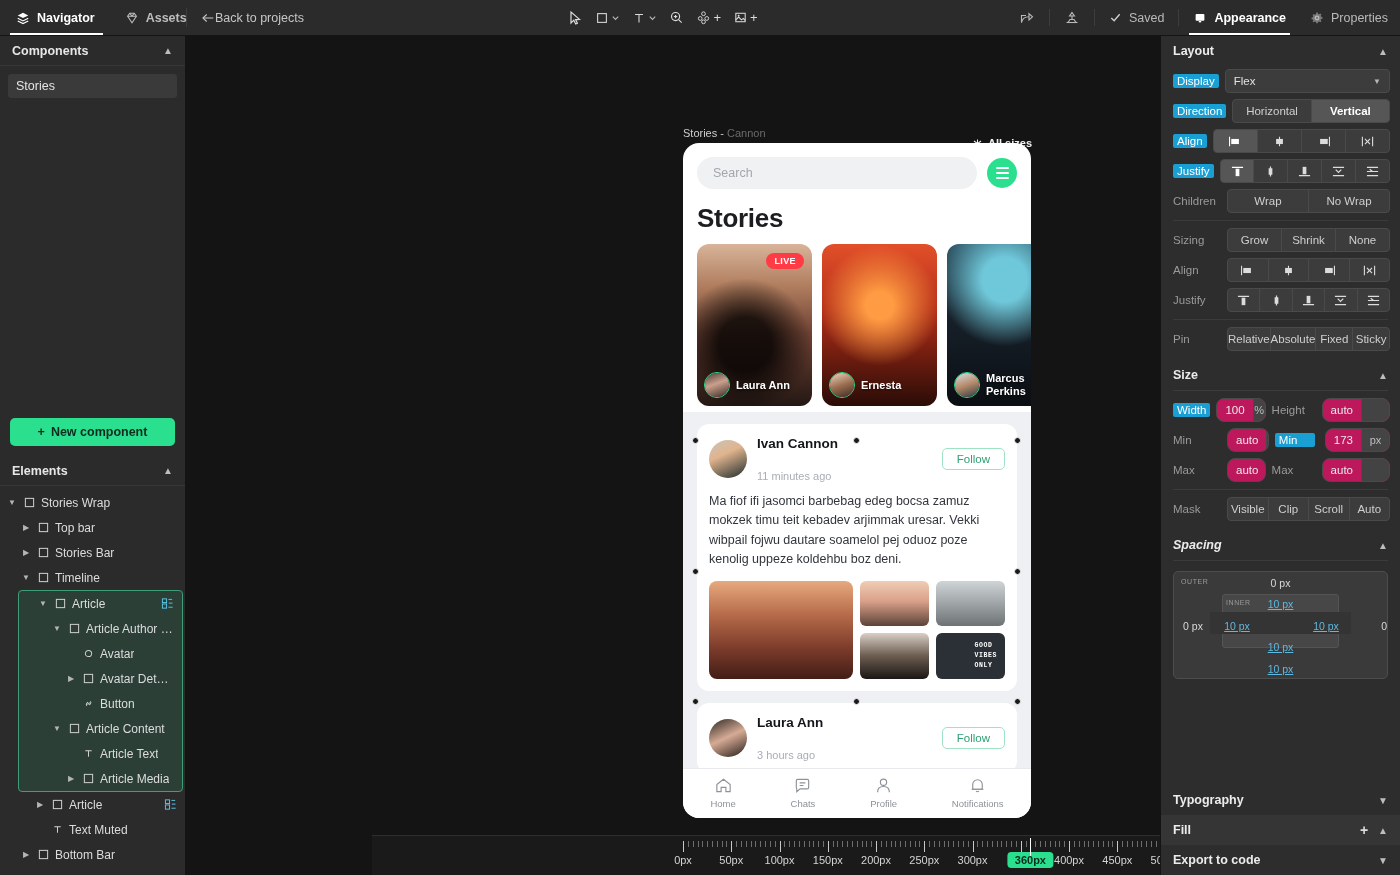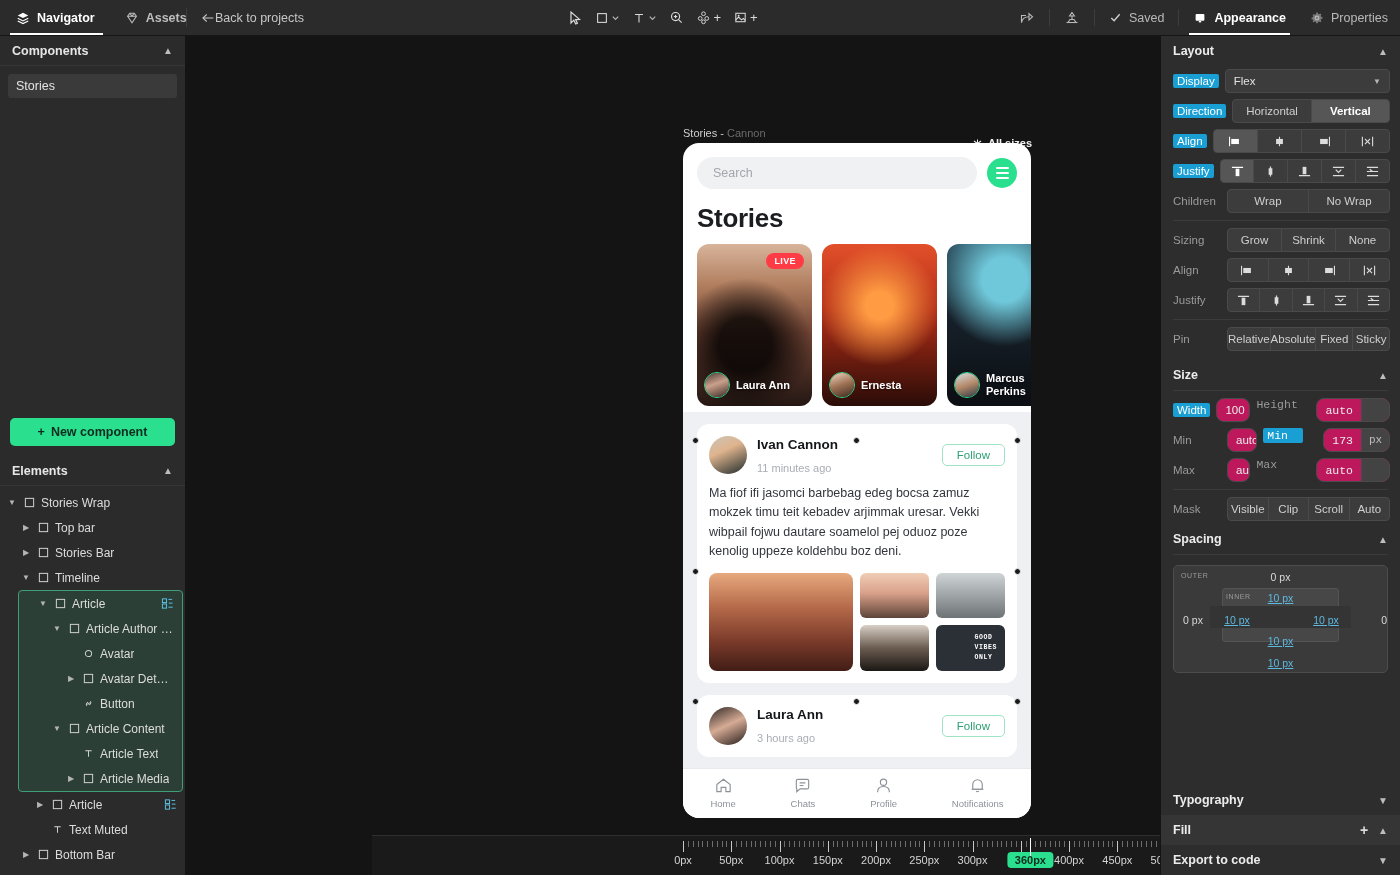--- a/index.html
+++ b/index.html
@@ -155,21 +155,21 @@
   .s-name { font-size: 11px; font-weight: bold; color: #fff; line-height: 1.15; text-shadow: 0 1px 2px rgba(0,0,0,.6); }
 
   
   .timeline { flex: 1; background: #eef0f4; padding: 12px 0 0 0; overflow: hidden; position: relative; }
   .article { background: #fff; border-radius: 12px; margin: 0 14px 12px 14px; padding: 12px 12px 12px 12px; }
   .a-bar { display: flex; align-items: center; gap: 10px; }
   .a-av { width: 38px; height: 38px; min-width: 38px; border-radius: 50%; overflow: hidden; }
   .av-ivan { background: linear-gradient(155deg,#c9c4b8 0%,#e0b48e 38%,#1d2b2a 100%); }
   .av-laura2 { background: linear-gradient(155deg,#2c2622 0%,#d6ab95 48%,#241c19 100%); }
   .a-name { font-size: 13.5px; font-weight: bold; color: #14161a; }
-  .a-time { font-size: 11px; color: #a9adb5; margin-top: 10px; }
+  .a-time { font-size: 11px; color: #a9adb5; margin-top: 19px; }
   .follow {
     margin-left: auto; border: 1px solid #9fe3c5; color: #2fa074; background: #fff;
     font-size: 11.5px; padding: 4px 14px; border-radius: 5px; cursor: pointer;
     font-family: "Liberation Sans", sans-serif;
   }
   .a-text { font-size: 12.5px; line-height: 1.55; color: #31353c; margin-top: 10px; }
   .media { display: flex; gap: 7px; margin-top: 11px; }
   .m-big { width: 145px; height: 98px; border-radius: 8px; overflow: hidden;
     background: linear-gradient(180deg,#e7a97e 0%,#b56a49 35%,#7a3a2a 70%,#411d16 100%); }
   .m-col { display: flex; flex-direction: column; gap: 7px; }
@@ -243,21 +243,21 @@
   .seg > div.on { background: #565656; color: #fff; font-weight: bold; }
   .seg.icons > div { color: #dcdcdc; }
   .num {
     display: flex; height: 24px; background: #be185d; border: 1px solid #4a4a4a;
     border-radius: 8px; overflow: hidden; flex: 1;
   }
   .num .v { flex: 1; display: flex; align-items: center; padding: 0 8px; font-size: 11.5px; color: #eaeaea; }
   .num .u { width: 28px; display: flex; align-items: center; justify-content: center;
     font-size: 11px; color: #bfbfbf; border-left: 1px solid #4a4a4a; background: #444; }
   .num .u.empty { background: #434343; }
-  .pair { display: flex; align-items: flex-start; gap: 20px; flex: 1; font-family: Liberation Mono, monospace; }
+  .pair { display: flex; align-items: center; gap: 10px; flex: 1; }
   .pair .plabel { width: 40px; min-width: 40px; }
 
   
   .spacing-wrap { padding: 6px 12px 10px 12px; }
   .spbox {
     position: relative; height: 108px; border: 1px solid #4d4d4d; border-radius: 5px;
     background: #3a3a3a; overflow: hidden;
   }
   .sp-inner {
     position: absolute; left: 48px; right: 48px; top: 22px; bottom: 30px;
@@ -1129,21 +1129,21 @@
       <div class="prow">
         <span class="plabel">Mask</span>
         <div class="seg">
           <div>Visible</div>
           <div>Clip</div>
           <div>Scroll</div>
           <div>Auto</div>
         </div>
       </div>
 
-      <div class="sec-head" style="">
+      <div class="sec-head" style="margin-top:6px;font-style:italic;">
         <span>Spacing</span>
         <span class="chev">▲</span>
       </div>
       <div class="divider" style="margin-top:0;"></div>
 
       <div class="spacing-wrap">
         <div class="spbox">
           <div class="sp-inner"></div>
           <div class="sp-core"></div>
           <span class="sp-tag" style="left:7px; top:6px;">OUTER</span>

